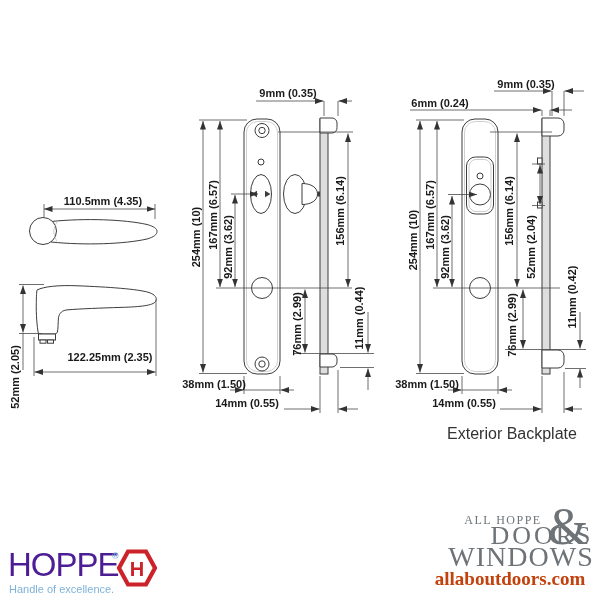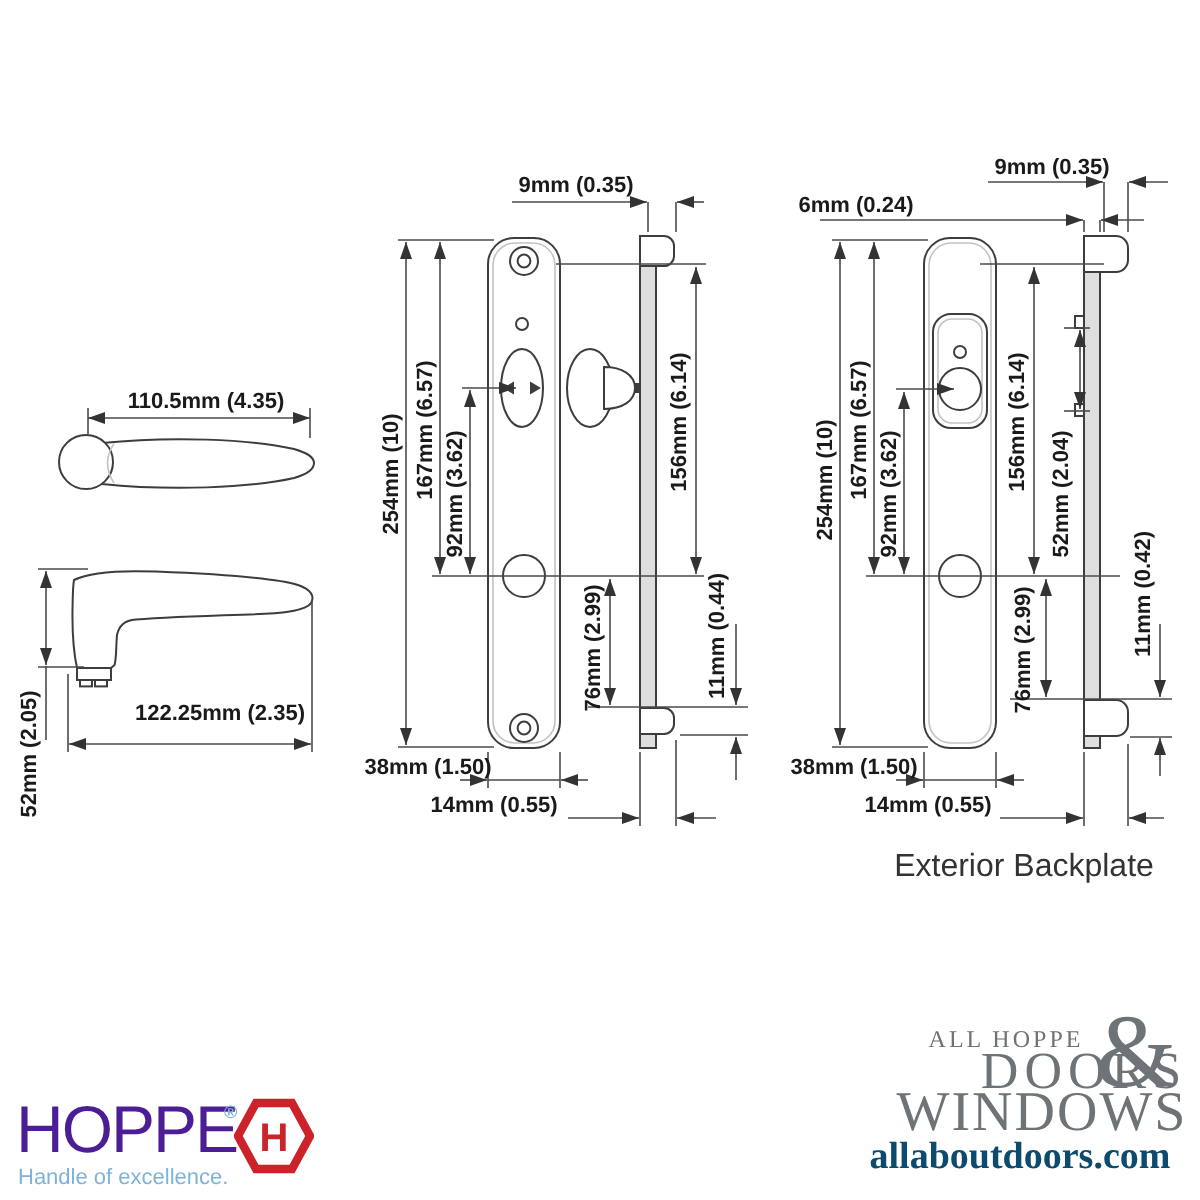--- a/index.html
+++ b/index.html
@@ -21,21 +21,21 @@
   .aadw{color:#6d7377;font-family:"Liberation Serif",serif;}
   .aadw-line1{position:absolute;left:503px;top:520px;transform:translate(-50%,-50%);
        font-size:12px;letter-spacing:1.5px;}
   .aadw-amp{position:absolute;left:568px;top:527px;transform:translate(-50%,-50%);
        font-size:52px;line-height:1;}
   .aadw-line2{position:absolute;left:494px;top:536px;transform:translate(-50%,-50%);
        font-size:26px;letter-spacing:3px;margin-left:48px;}
   .aadw-line3{position:absolute;left:521px;top:557px;transform:translate(-50%,-50%);
        font-size:28px;letter-spacing:1px;}
   .aadw-url{position:absolute;left:510px;top:579px;transform:translate(-50%,-50%);
-       font-size:19px;font-weight:bold;color:#0c4a6e;font-family:"Liberation Serif",serif;}
+       font-size:19px;font-weight:bold;color:#c2410c;font-family:"Liberation Serif",serif;}
 </style>
 </head>
 <body>
 
 <div id="stage">
 
   <svg id="art" width="600" height="600" viewBox="0 0 600 600">
     <defs>
       <marker id="ae" markerWidth="10" markerHeight="8" refX="8.5" refY="3" orient="auto" markerUnits="userSpaceOnUse">
           <path d="M0,0 L8.5,3 L0,6 Z" fill="#333"></path>
@@ -206,21 +206,21 @@
   <span class="txt rot" style="left:196px;top:237px;">254mm (10)</span>
   <span class="txt rot" style="left:213px;top:215px;">167mm (6.57)</span>
   <span class="txt rot" style="left:228px;top:247px;">92mm (3.62)</span>
   <span class="txt rot" style="left:340px;top:211px;">156mm (6.14)</span>
   <span class="txt rot" style="left:297px;top:324px;">76mm (2.99)</span>
   <span class="txt rot" style="left:359px;top:318px;">11mm (0.44)</span>
   <span class="txt" style="left:214px;top:384px;">38mm (1.50)</span>
   <span class="txt" style="left:247px;top:403px;">14mm (0.55)</span>
 
   <span class="txt" style="left:526px;top:84px;">9mm (0.35)</span>
-  <span class="txt" style="left:428px;top:103px;">6mm (0.24)</span>
+  <span class="txt" style="left:440px;top:103px;">6mm (0.24)</span>
   <span class="txt rot" style="left:413px;top:240px;">254mm (10)</span>
   <span class="txt rot" style="left:430px;top:215px;">167mm (6.57)</span>
   <span class="txt rot" style="left:445px;top:247px;">92mm (3.62)</span>
   <span class="txt rot" style="left:509px;top:211px;">156mm (6.14)</span>
   <span class="txt rot" style="left:531px;top:247px;">52mm (2.04)</span>
   <span class="txt rot" style="left:512px;top:325px;">76mm (2.99)</span>
   <span class="txt rot" style="left:572px;top:297px;">11mm (0.42)</span>
   <span class="txt" style="left:427px;top:384px;">38mm (1.50)</span>
   <span class="txt" style="left:464px;top:403px;">14mm (0.55)</span>
   <span class="caption" style="left:512px;top:434px;">Exterior Backplate</span>

